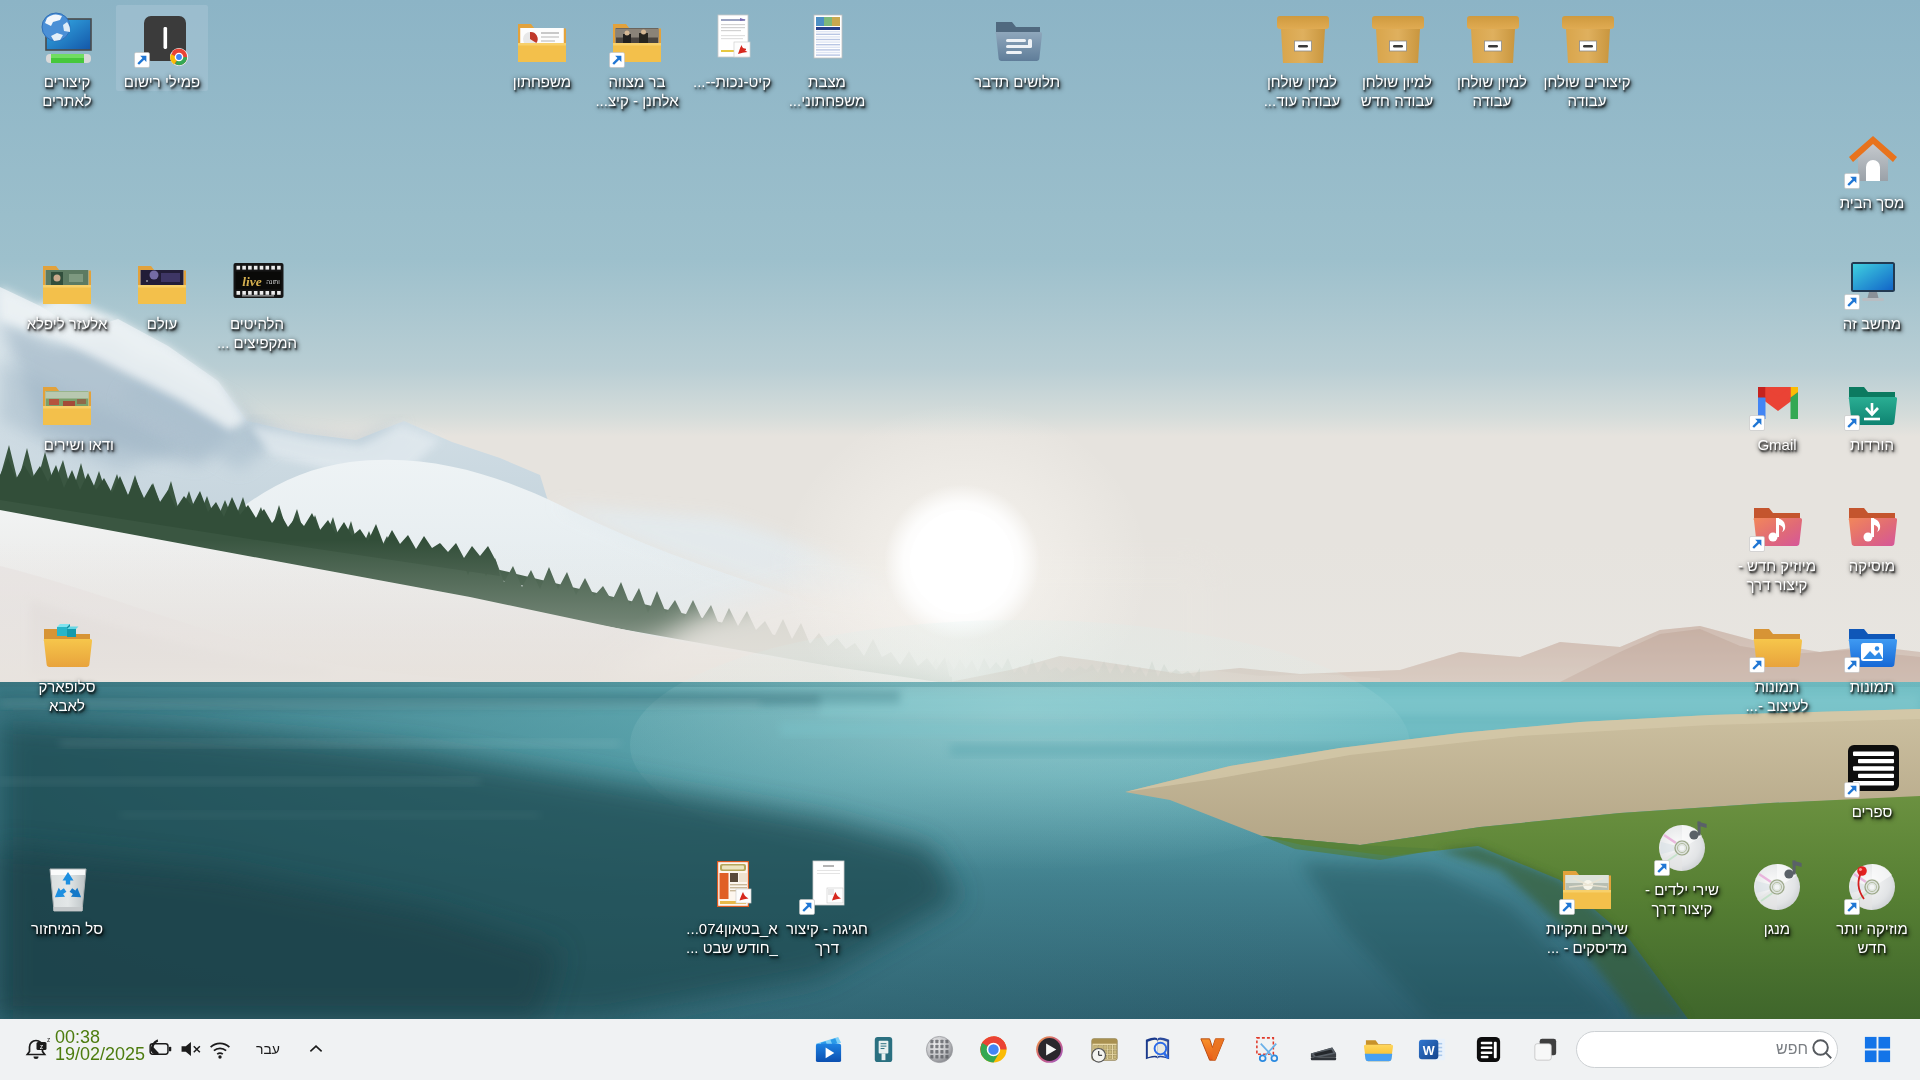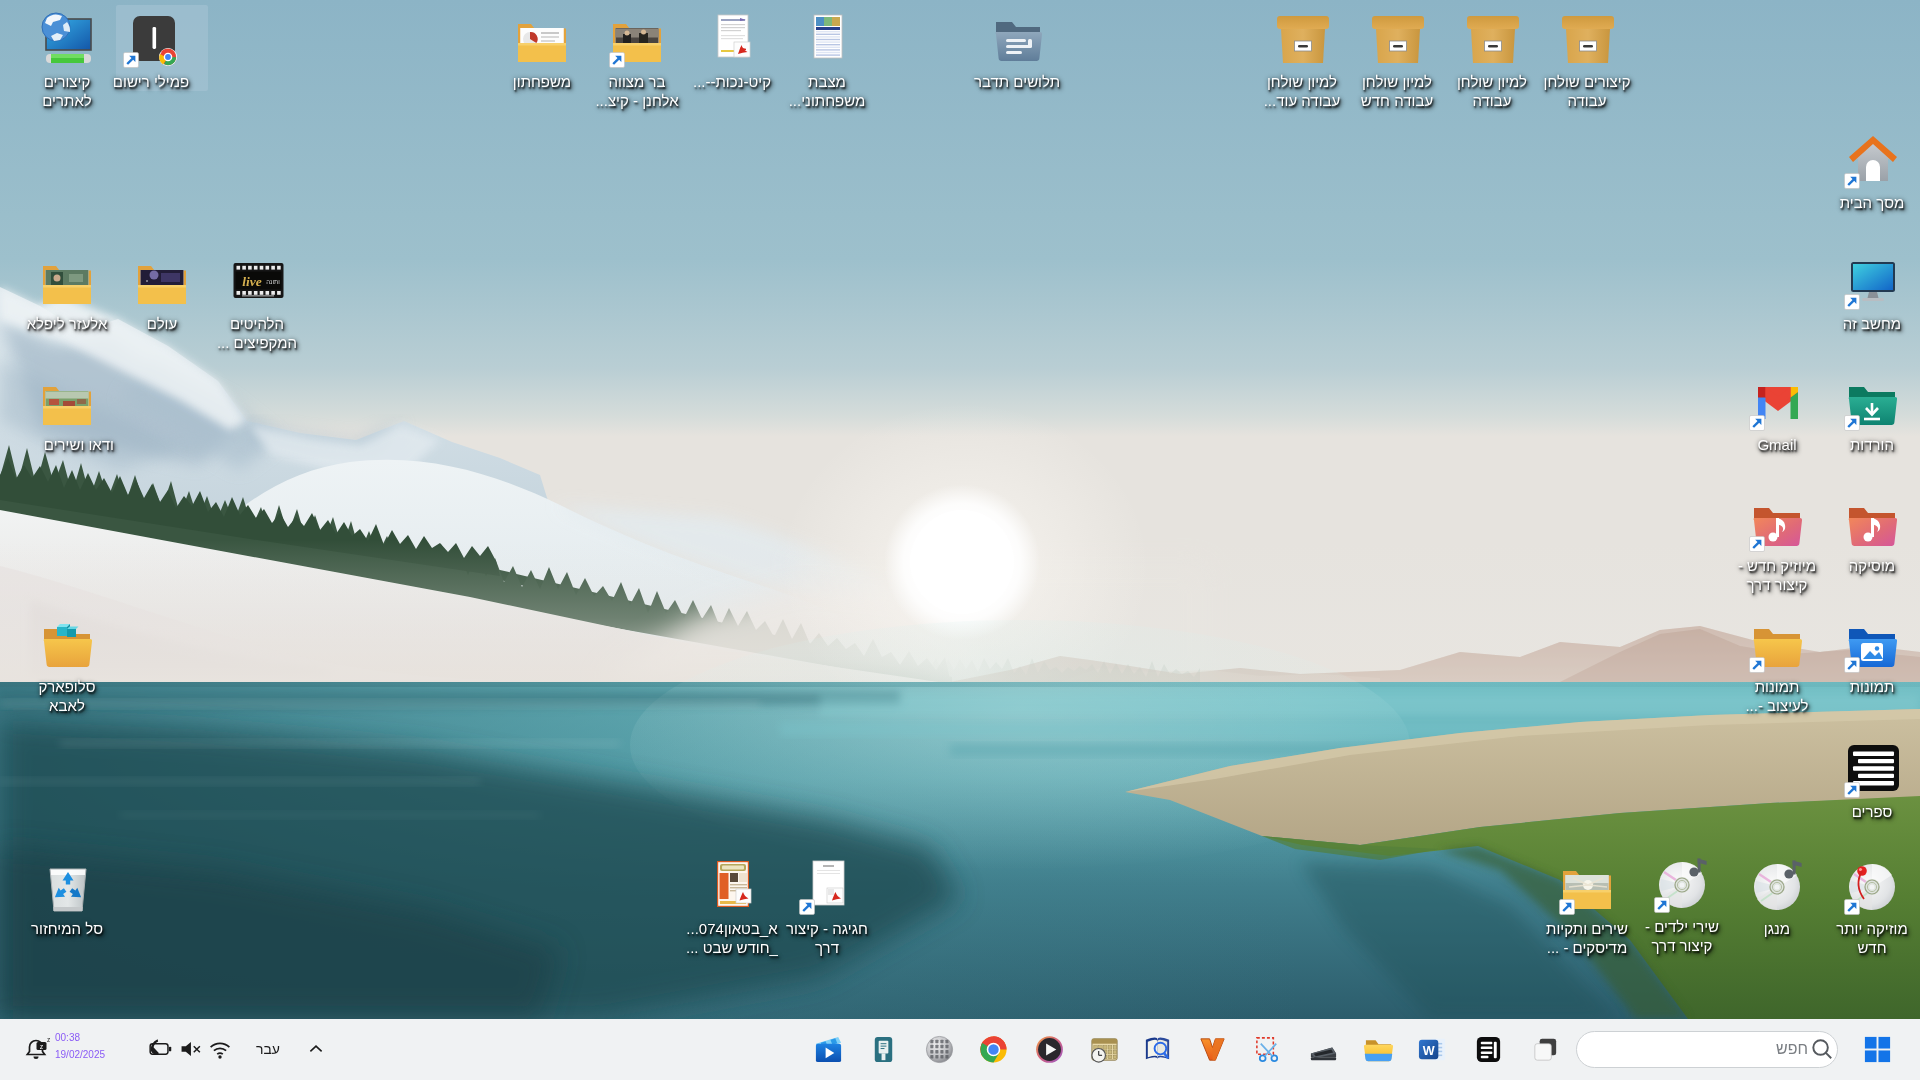--- a/index.html
+++ b/index.html
@@ -168,21 +168,21 @@
           <circle cx="17" cy="15" r="14" fill="#4a8fd6"></circle>
           <circle cx="17" cy="15" r="14" fill="none" stroke="#2f6fb8" stroke-width="1"></circle>
           <path d="M8,6 a14,14 0 0 1 15,-2 l-2,4 -7,2 -2,4 -6,-3 Z" fill="#ffffff" opacity="0.92"></path>
           <path d="M28,10 a14,14 0 0 1 3,10 l-6,-1 -1,-6 Z" fill="#eef5fb" opacity="0.9"></path>
           <path d="M12,24 l6,-3 6,2 -3,5 -6,1 Z" fill="#f2f7fb" opacity="0.92"></path>
         </svg>
       </div>
       <div class="lb">קיצורים<br>לאתרים</div>
     </div>
 <div class="sel" style="left:116px;top:5px;width:92px;height:86px;"></div>
-<div class="cell" style="left:104px;top:10px;">
+<div class="cell" style="left:115px;top:10px;">
       <div class="ic">
         <svg width="58" height="56" viewBox="0 0 56 56">
           <rect x="10" y="4" width="42" height="45" rx="7" fill="#3b3b3b"></rect>
           <rect x="29.5" y="15" width="3.6" height="22" rx="1.4" fill="#fff"></rect>
           <g>
             <rect x="0.5" y="40.5" width="15" height="15" rx="1.5" fill="#fff" stroke="#bfbfbf" stroke-width="0.6"></rect>
             <line x1="4.2" y1="52" x2="10.4" y2="45.8" stroke="#1f76d4" stroke-width="2.4"></line>
             <polygon points="12.4,43.8 12.4,50 6.2,43.8" fill="#1f76d4"></polygon>
           </g>
           <g>
@@ -761,21 +761,21 @@
           <path d="M4,31 H52 V33.5 H4 Z" fill="#f8d06a"></path>
           <g>
             <rect x="0.5" y="40.5" width="15" height="15" rx="1.5" fill="#fff" stroke="#bfbfbf" stroke-width="0.6"></rect>
             <line x1="4.2" y1="52" x2="10.4" y2="45.8" stroke="#1f76d4" stroke-width="2.4"></line>
             <polygon points="12.4,43.8 12.4,50 6.2,43.8" fill="#1f76d4"></polygon>
           </g>
         </svg>
       </div>
       <div class="lb">שירים ותקיות<br>מדיסקים - ...</div>
     </div>
-<div class="cell" style="left:1635px;top:855px;">
+<div class="cell" style="left:1635px;top:818px;">
       <div class="ic">
         <svg width="58" height="56" viewBox="0 0 56 56">
           <defs>
             <radialGradient id="cdg" cx="0.4" cy="0.4" r="0.7">
               <stop offset="0" stop-color="#fafafa"></stop>
               <stop offset="0.7" stop-color="#e2e4e6"></stop>
               <stop offset="1" stop-color="#c9ccd0"></stop>
             </radialGradient>
           </defs>
           <circle cx="28" cy="28" r="23" fill="url(#cdg)"></circle>
@@ -865,21 +865,21 @@
     </div>
 </div>
 <div id="taskbar"></div>
 <div style="position:absolute;left:20px;top:1033px;width:32px;height:32px;"><svg width="32" height="32" viewBox="0 0 32 32">
       <path d="M16,7.5 a6.5,6.5 0 0 1 6.5,6.5 v4.5 l2.2,3 h-17.4 l2.2,-3 v-4.5 A6.5,6.5 0 0 1 16,7.5 Z" fill="none" stroke="#1b1b1b" stroke-width="1.7"></path>
       <path d="M13.5,23.5 a2.5,2.5 0 0 0 5,0 Z" fill="#1b1b1b"></path>
       <rect x="16.5" y="9" width="10" height="8" rx="1.5" fill="#1b1b1b"></rect>
       <text x="21.5" y="15.8" font-size="7" fill="#fff" text-anchor="middle" font-family="Liberation Sans">z</text>
       <text x="28.5" y="8.5" font-size="6.5" fill="#1b1b1b" text-anchor="middle" font-family="Liberation Sans">z</text>
     </svg></div>
-<div style="position:absolute;left:55px;top:1029px;width:90px;text-align:left;font-size:10px;color:#8b5cf6;line-height:17px;">00:38<br>19/02/2025</div>
+<div style="position:absolute;left:55px;top:1029px;width:90px;text-align:left;font-size:18px;color:#4d7c0f;line-height:17px;">00:38<br>19/02/2025</div>
 <div style="position:absolute;left:145px;top:1034px;width:30px;height:30px;"><svg width="30" height="30" viewBox="0 0 32 32">
       <rect x="5.5" y="10.5" width="19" height="11" rx="2.5" fill="none" stroke="#1b1b1b" stroke-width="1.6"></rect>
       <rect x="25.5" y="13.5" width="2.5" height="5" rx="1" fill="#1b1b1b"></rect>
       <path d="M13.5,5.5 q-8,3.5 -7.5,13 l2.5,0 q0,-8 5.5,-10.5 Z" fill="#1b1b1b"></path>
       <path d="M8,13 l7,7.5 a4.5,4.5 0 0 1 -7,-7.5 Z" fill="#1b1b1b"></path>
     </svg></div>
 <div style="position:absolute;left:175px;top:1034px;width:30px;height:30px;"><svg width="30" height="30" viewBox="0 0 32 32">
       <path d="M7,13 h4.5 l5.5,-4.5 v15 l-5.5,-4.5 h-4.5 Z" fill="#1b1b1b"></path>
       <line x1="20" y1="13" x2="26.5" y2="19.5" stroke="#1b1b1b" stroke-width="1.6"></line>
       <line x1="26.5" y1="13" x2="20" y2="19.5" stroke="#1b1b1b" stroke-width="1.6"></line>

